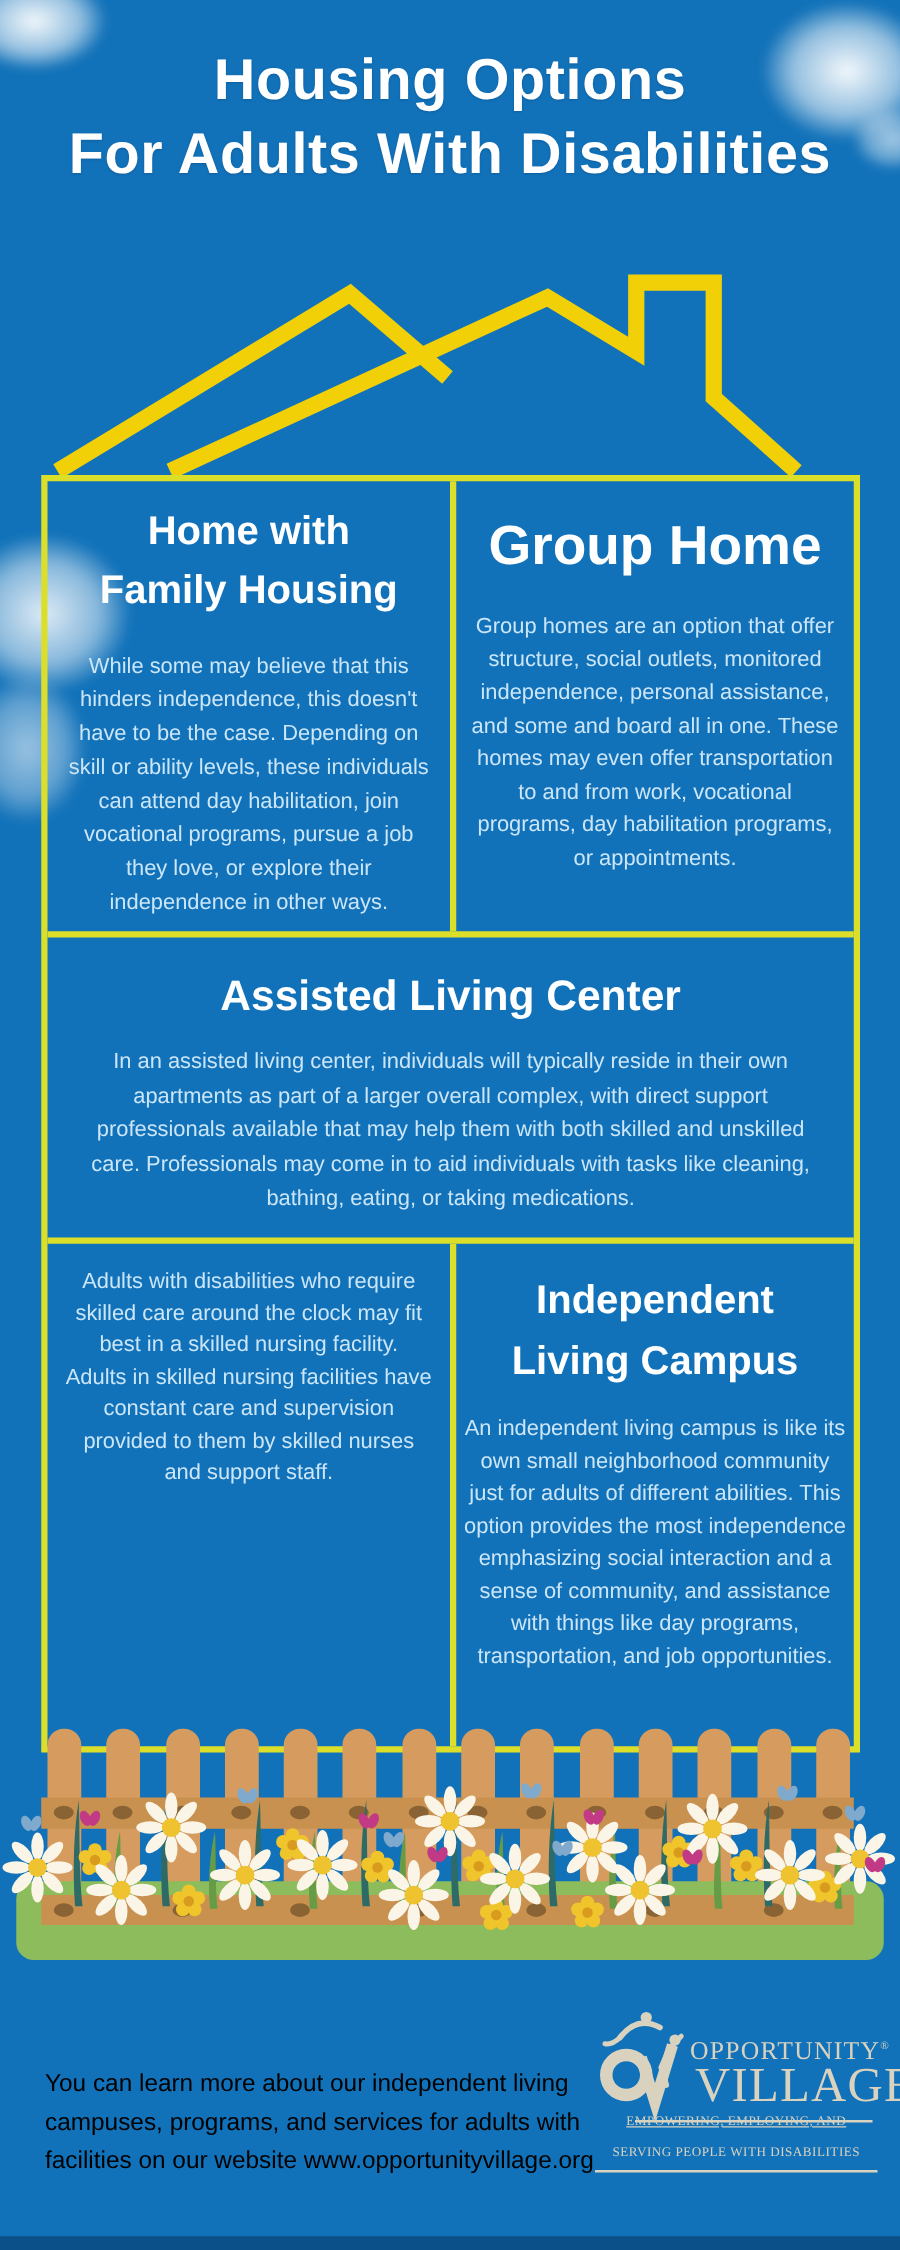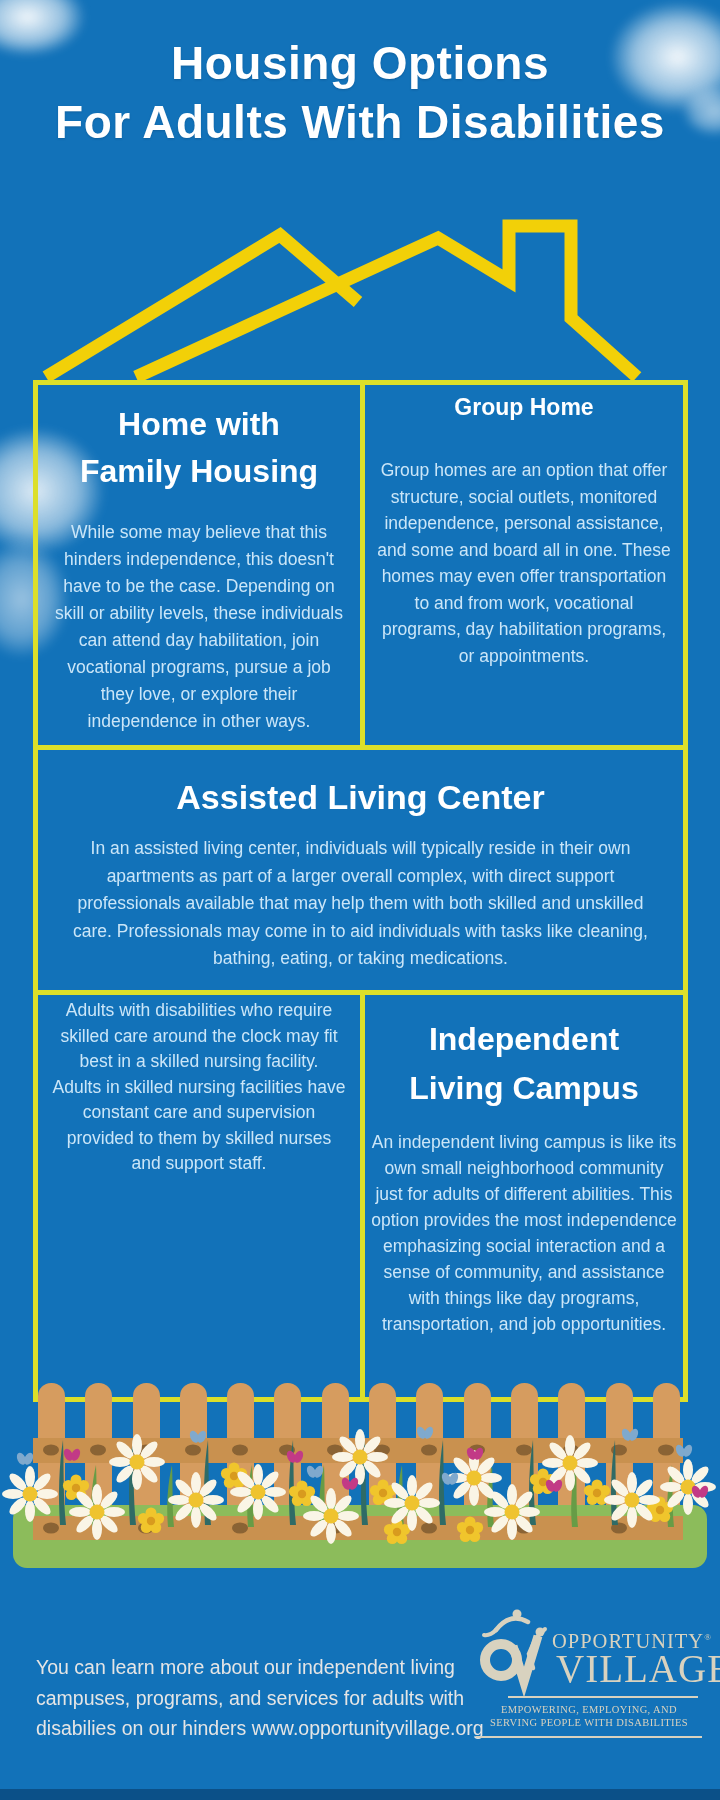--- a/index.html
+++ b/index.html
@@ -24,49 +24,49 @@
   .hdiv2{left:0;top:605px;width:645px;height:5px;}
   .vdiv-top{left:322px;top:0;width:5px;height:360px;}
   .vdiv-bot{left:322px;top:610px;width:5px;height:402px;}
   .cell{position:absolute;text-align:center;}
   .cell h2{margin:0;color:#ffffff;font-weight:bold;}
   .cell .body{color:#cbe6f8;}
   .c1{left:0;top:0;width:322px;height:360px;}
   .c1 h2{margin-top:16px;font-size:32px;line-height:47px;}
   .c1 .body{margin-top:24px;padding:0 14px;font-size:17.5px;line-height:27px;}
   .c2{left:327px;top:0;width:318px;height:360px;}
-  .c2 h2{font-size:23px;line-height:44px;}
+  .c2 h2{margin-top:30px;font-size:44px;line-height:44px;}
   .c2 .body{margin-top:28px;padding:0 10px;font-size:17.5px;line-height:26.5px;}
   .c3{left:0;top:365px;width:645px;height:240px;}
   .c3 h2{margin-top:26px;font-size:34px;line-height:42px;}
   .c3 .body{margin-top:17px;padding:0 24px;font-size:17.5px;line-height:27.5px;}
   .c4{left:0;top:610px;width:322px;height:402px;}
   .c4 h2{margin-top:20px;font-size:32px;line-height:49px;}
-  .c4 .body{margin-top:3px;padding:0 12px;font-size:17.5px;line-height:25.5px;}
+  .c4 .body{margin-top:17px;padding:0 12px;font-size:17.5px;line-height:25.5px;}
   .c4 .body p{margin:0;}
   .c5{left:327px;top:610px;width:318px;height:402px;}
   .c5 h2{margin-top:20px;font-size:32px;line-height:49px;}
   .c5 .body{margin-top:16px;padding:0 6px;font-size:17.5px;line-height:26px;}
   
   .roof{position:absolute;left:0;top:180px;}
   .fence{position:absolute;left:0;top:1375px;}
   
   .footer-text{position:absolute;left:36px;top:1652px;width:450px;
-    color:#e5e5e5;font-size:19.5px;line-height:30.5px;}
+    color:#000000;font-size:19.5px;line-height:30.5px;}
   .logo{position:absolute;left:466px;top:1600px;width:246px;color:#d8d2bf;}
   .logo-mark{position:absolute;left:10px;top:8px;}
   .logo-name1{position:absolute;left:86px;top:30px;
     font-family:"Liberation Serif", serif;font-size:20.5px;letter-spacing:1px;white-space:nowrap;}
   .logo-name1 sup{font-size:9px;}
   .logo-name2{position:absolute;left:90px;top:46px;
     font-family:"Liberation Serif", serif;font-size:39px;letter-spacing:1px;white-space:nowrap;}
   .logo-rule1{position:absolute;left:42px;top:96px;width:190px;height:2px;background:#d8d2bf;}
   .logo-tag{position:absolute;left:0;width:246px;text-align:center;
     font-family:"Liberation Serif", serif;font-size:10.5px;letter-spacing:.4px;white-space:nowrap;}
-  .tag1{top:104px;} .tag2{top:117px;}
+  .tag1{top:92px;text-decoration:underline;} .tag2{top:117px;}
   .logo-rule2{position:absolute;left:10px;top:136px;width:226px;height:2px;background:#d8d2bf;}
   .bottom-strip{position:absolute;left:0;top:1789px;width:720px;height:11px;background:#0b5088;}
 </style>
 </head>
 <body>
 
 <div id="poster">
 
   <div class="cloud" style="left:-30px;top:-22px;width:115px;height:78px;"></div>
   <div class="cloud" style="left:610px;top:2px;width:135px;height:110px;"></div>
@@ -272,21 +272,21 @@
       <use href="#bfly" transform="translate(350,107)" style="color:#c23a86"></use>
       <use href="#bfly" transform="translate(475,77)" style="color:#c23a86"></use>
       <use href="#bfly" transform="translate(554,109)" style="color:#c23a86"></use>
       <use href="#bfly" transform="translate(700,115)" style="color:#c23a86"></use>
     </g>
   </svg>
 
   <div class="footer-text">
     <div>You can learn more about our independent living</div>
     <div>campuses, programs, and services for adults with</div>
-    <div>disabilies on our hinders www.opportunityvillage.org</div>
+    <div>facilities on our website www.opportunityvillage.org</div>
   </div>
 
   <div class="logo">
     <svg class="logo-mark" width="76" height="90" viewBox="0 0 76 90">
       <g stroke="#d8d2bf" fill="none">
         <circle cx="25" cy="52" r="16" stroke-width="10"></circle>
         <polyline points="37,38 48,74 62,28" stroke-width="9"></polyline>
 
         <path d="M20,22 Q34,4 52,14" stroke-width="4.5" stroke-linecap="round"></path>
         <path d="M20,22 Q14,28 8,27" stroke-width="4" stroke-linecap="round"></path>

